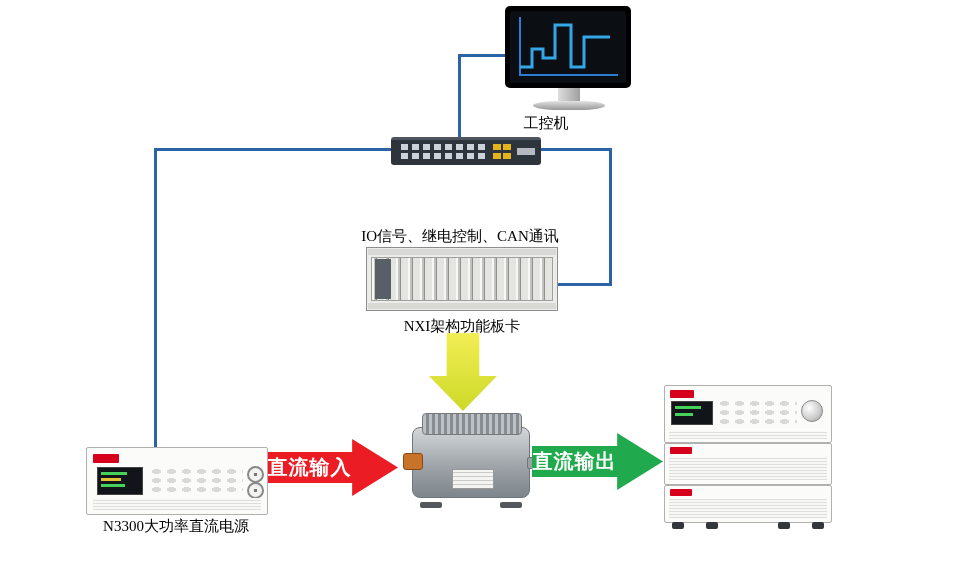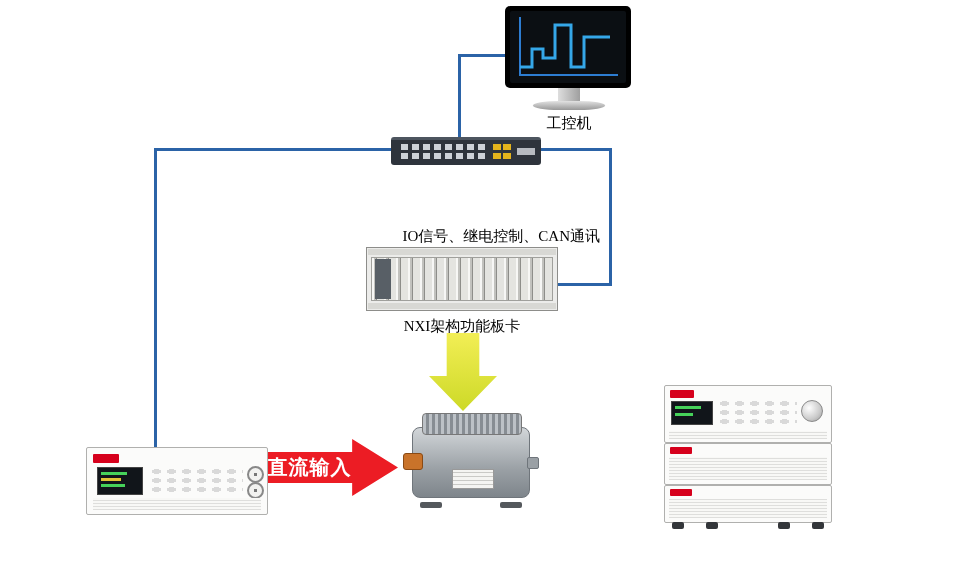--- a/index.html
+++ b/index.html
@@ -86,34 +86,34 @@
       <div class="screen-inner">
         <svg width="116" height="72" viewBox="0 0 116 72">
           <path d="M10 6 L10 64 L108 64" stroke="#2d7dd2" stroke-width="2" fill="none"></path>
           <polyline points="10,56 22,56 22,38 33,38 33,47 45,47 45,14 61,14 61,56 74,56 74,26 100,26" stroke="#35a7e8" stroke-width="3" fill="none"></polyline>
         </svg>
       </div>
     </div>
     <div class="stand-neck"></div>
     <div class="stand-base"></div>
   </div>
-  <div class="label" style="left:505px; top:114px; width:128px;">工控机</div>
+  <div class="label" style="left:482px; top:114px; width:128px;">工控机</div>
 
   <div class="node" style="left:391px; top:137px; width:150px; height:28px;">
     <div class="switch-body"></div>
     <div class="port-row" style="left:10px; top:7px;  width:88px;"></div>
     <div class="port-row" style="left:10px; top:16px; width:88px;"></div>
     <div class="uplink" style="left:102px; top:7px;"></div>
     <div class="uplink" style="left:102px; top:16px;"></div>
     <div class="uplink" style="left:112px; top:7px;"></div>
     <div class="uplink" style="left:112px; top:16px;"></div>
     <div class="switch-tag"></div>
   </div>
 
-  <div class="label" style="left:320px; top:227px; width:280px;text-align:right;">IO信号、继电控制、CAN通讯</div>
+  <div class="label" style="left:320px; top:227px; width:280px;">IO信号、继电控制、CAN通讯</div>
   <div class="node" style="left:366px; top:247px; width:192px; height:64px;">
     <div class="nxi-body"></div>
     <div class="nxi-rail-top"></div>
     <div class="nxi-rail-bottom"></div>
     <div class="nxi-slots"></div>
     <div class="nxi-ctrl"></div>
   </div>
   <div class="label" style="left:351px; top:317px; width:222px;font-family:Liberation Serif, serif;">NXI架构功能板卡</div>
 
   <div class="arrow-down" style="left:429px; top:333px; width:68px; height:78px;"></div>
@@ -124,33 +124,37 @@
     <div class="dut-plate"></div>
     <div class="dut-connector"></div>
     <div class="dut-tab"></div>
     <div class="dut-foot" style="left:14px;"></div>
     <div class="dut-foot" style="right:14px;"></div>
   </div>
 
   <div class="arrow-right arrow-dc-in" style="left:267px; top:439px; width:131px; height:57px;">
     <div class="arrow-text">直流输入</div>
   </div>
+  <div class="arrow-right arrow-dc-out" style="left:532px; top:433px; width:131px; height:57px;">
+    <div class="arrow-text">直流输出</div>
+  </div>
 
   <div class="node inst" style="left:86px; top:447px; width:180px; height:66px;">
     <div class="brand" style="left:6px; top:6px; width:26px; height:9px;"></div>
     <div class="lcd" style="left:10px; top:19px; width:44px; height:26px;">
       <div class="lcd-bar" style="left:3px; top:4px;  width:26px; background:#46d25a;"></div>
       <div class="lcd-bar" style="left:3px; top:10px; width:20px; background:#e0c437;"></div>
       <div class="lcd-bar" style="left:3px; top:16px; width:24px; background:#46d25a;"></div>
     </div>
     <div class="btn-grid" style="left:62px; top:19px; width:94px; height:27px;"></div>
     <div class="round-conn" style="left:160px; top:18px;"></div>
     <div class="round-conn" style="left:160px; top:34px;"></div>
     <div class="grille" style="left:6px; right:6px; top:50px; height:12px;"></div>
   </div>
+  <div class="label" style="left:60px; top:517px; width:232px;">N3300大功率直流电源</div>
 
   <div class="node" style="left:664px; top:385px; width:168px; height:143px;">
     <div class="inst" style="left:0; top:0; width:166px; height:56px;">
       <div class="brand" style="left:5px; top:4px; width:24px; height:8px;"></div>
       <div class="lcd" style="left:6px; top:15px; width:40px; height:22px;">
         <div class="lcd-bar" style="left:3px; top:4px;  width:26px; background:#46d25a;"></div>
         <div class="lcd-bar" style="left:3px; top:11px; width:18px; background:#46d25a;"></div>
       </div>
       <div class="btn-grid" style="left:52px; top:13px; width:80px; height:26px;"></div>
       <div class="knob" style="right:8px; top:14px;"></div>

